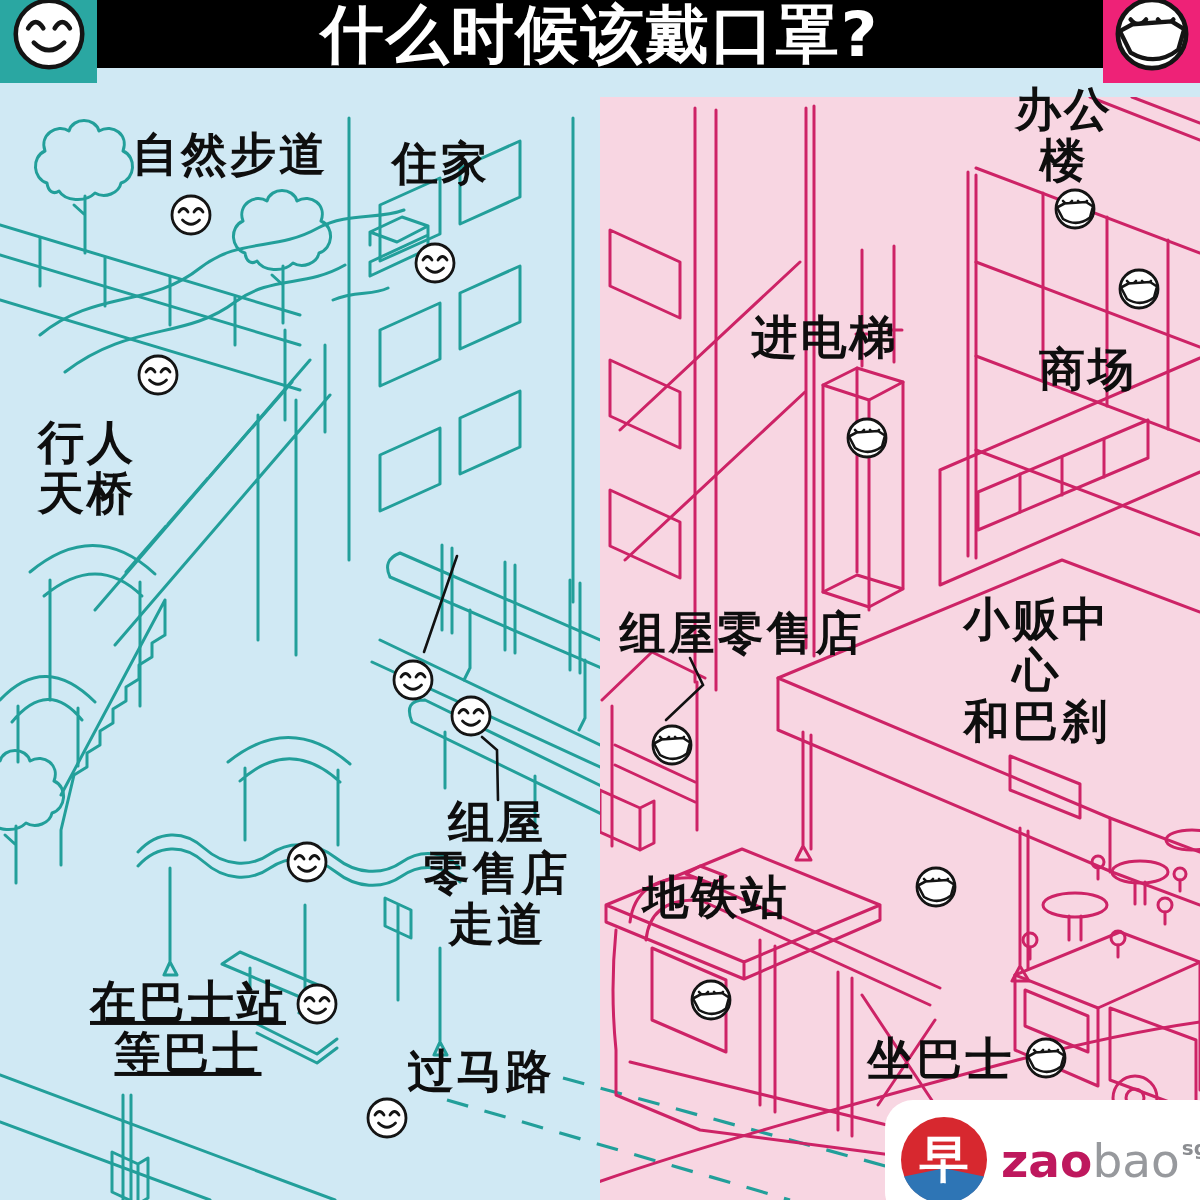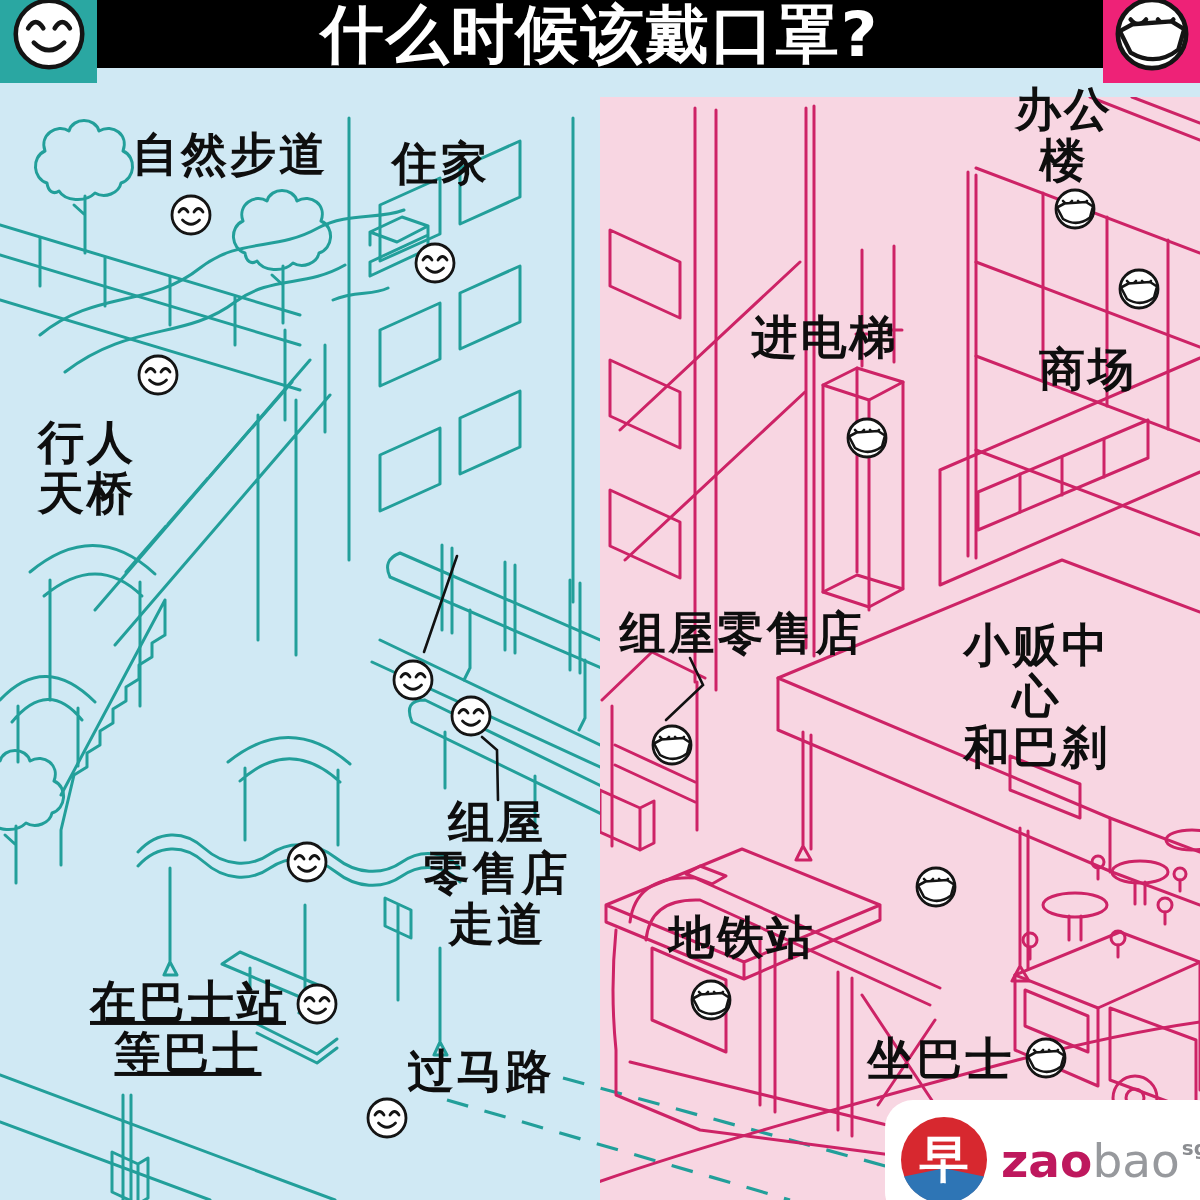--- a/index.html
+++ b/index.html
@@ -251,23 +251,23 @@
 零售店
 走道</div>
   <div class="label" style="left:188px;top:1028px;text-decoration:underline;">在巴士站
 等巴士</div>
   <div class="label" style="left:481px;top:1072px;">过马路</div>
 
   <div class="label" style="left:1064px;top:135px;">办公楼</div>
   <div class="label" style="left:825px;top:298px;margin-top:40px;">进电梯</div>
   <div class="label" style="left:1088px;top:370px;">商场</div>
   <div class="label" style="left:742px;top:634px;">组屋零售店</div>
-  <div class="label" style="left:1037px;top:697px;">小贩中心
+  <div class="label" style="left:1037px;top:671px;">小贩中心
 和巴刹</div>
-  <div class="label" style="left:742px;top:898px;margin-top:40px;">地铁站</div>
+  <div class="label" style="left:716px;top:898px;">地铁站</div>
   <div class="label" style="left:941px;top:1060px;">坐巴士</div>
 
   <div class="top-bar">
     <div class="corner teal">
       <svg width="76" height="76" viewBox="-20 -20 40 40">
         <circle r="17.5" fill="#fff" stroke="#141414" stroke-width="2.4"></circle>
         <path d="M-11,-3 Q-7,-9.5 -3,-3 M3,-3 Q7,-9.5 11,-3 M-8,4.5 Q0,12.5 8,4.5" fill="none" stroke="#141414" stroke-width="2.4" stroke-linecap="round"></path>
       </svg>
     </div>
     <div class="title">什么时候该戴口罩?</div>

